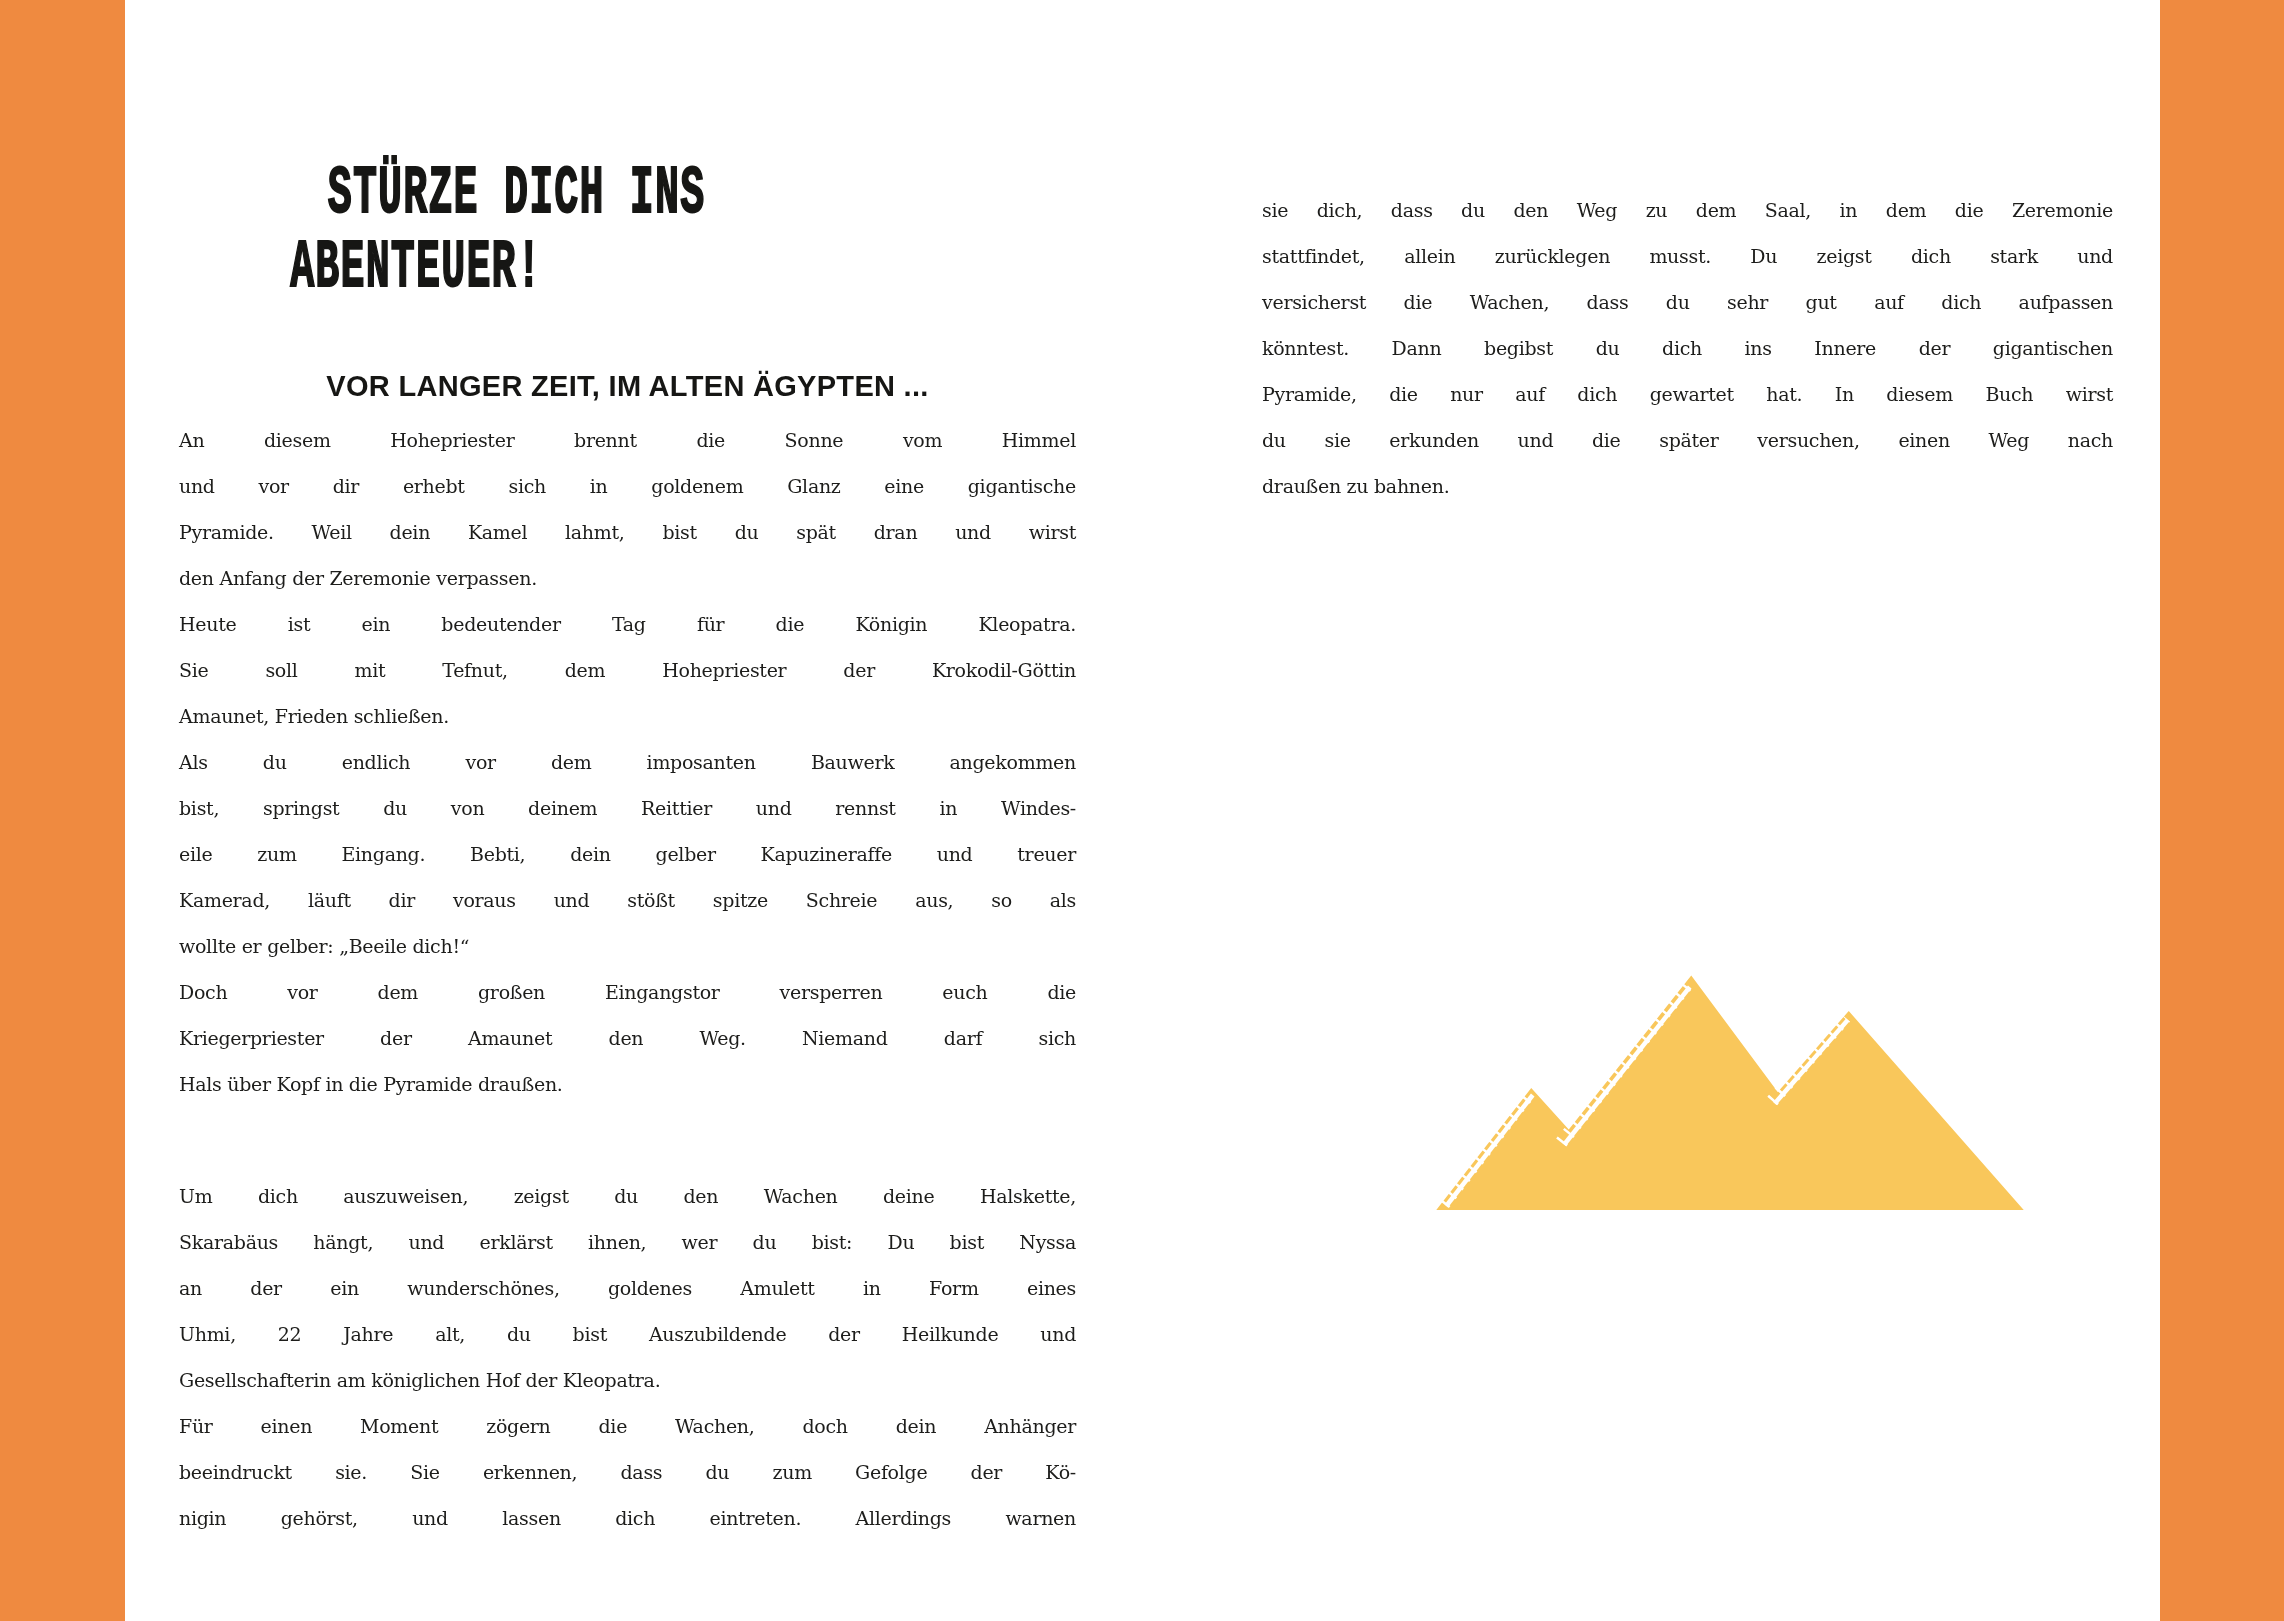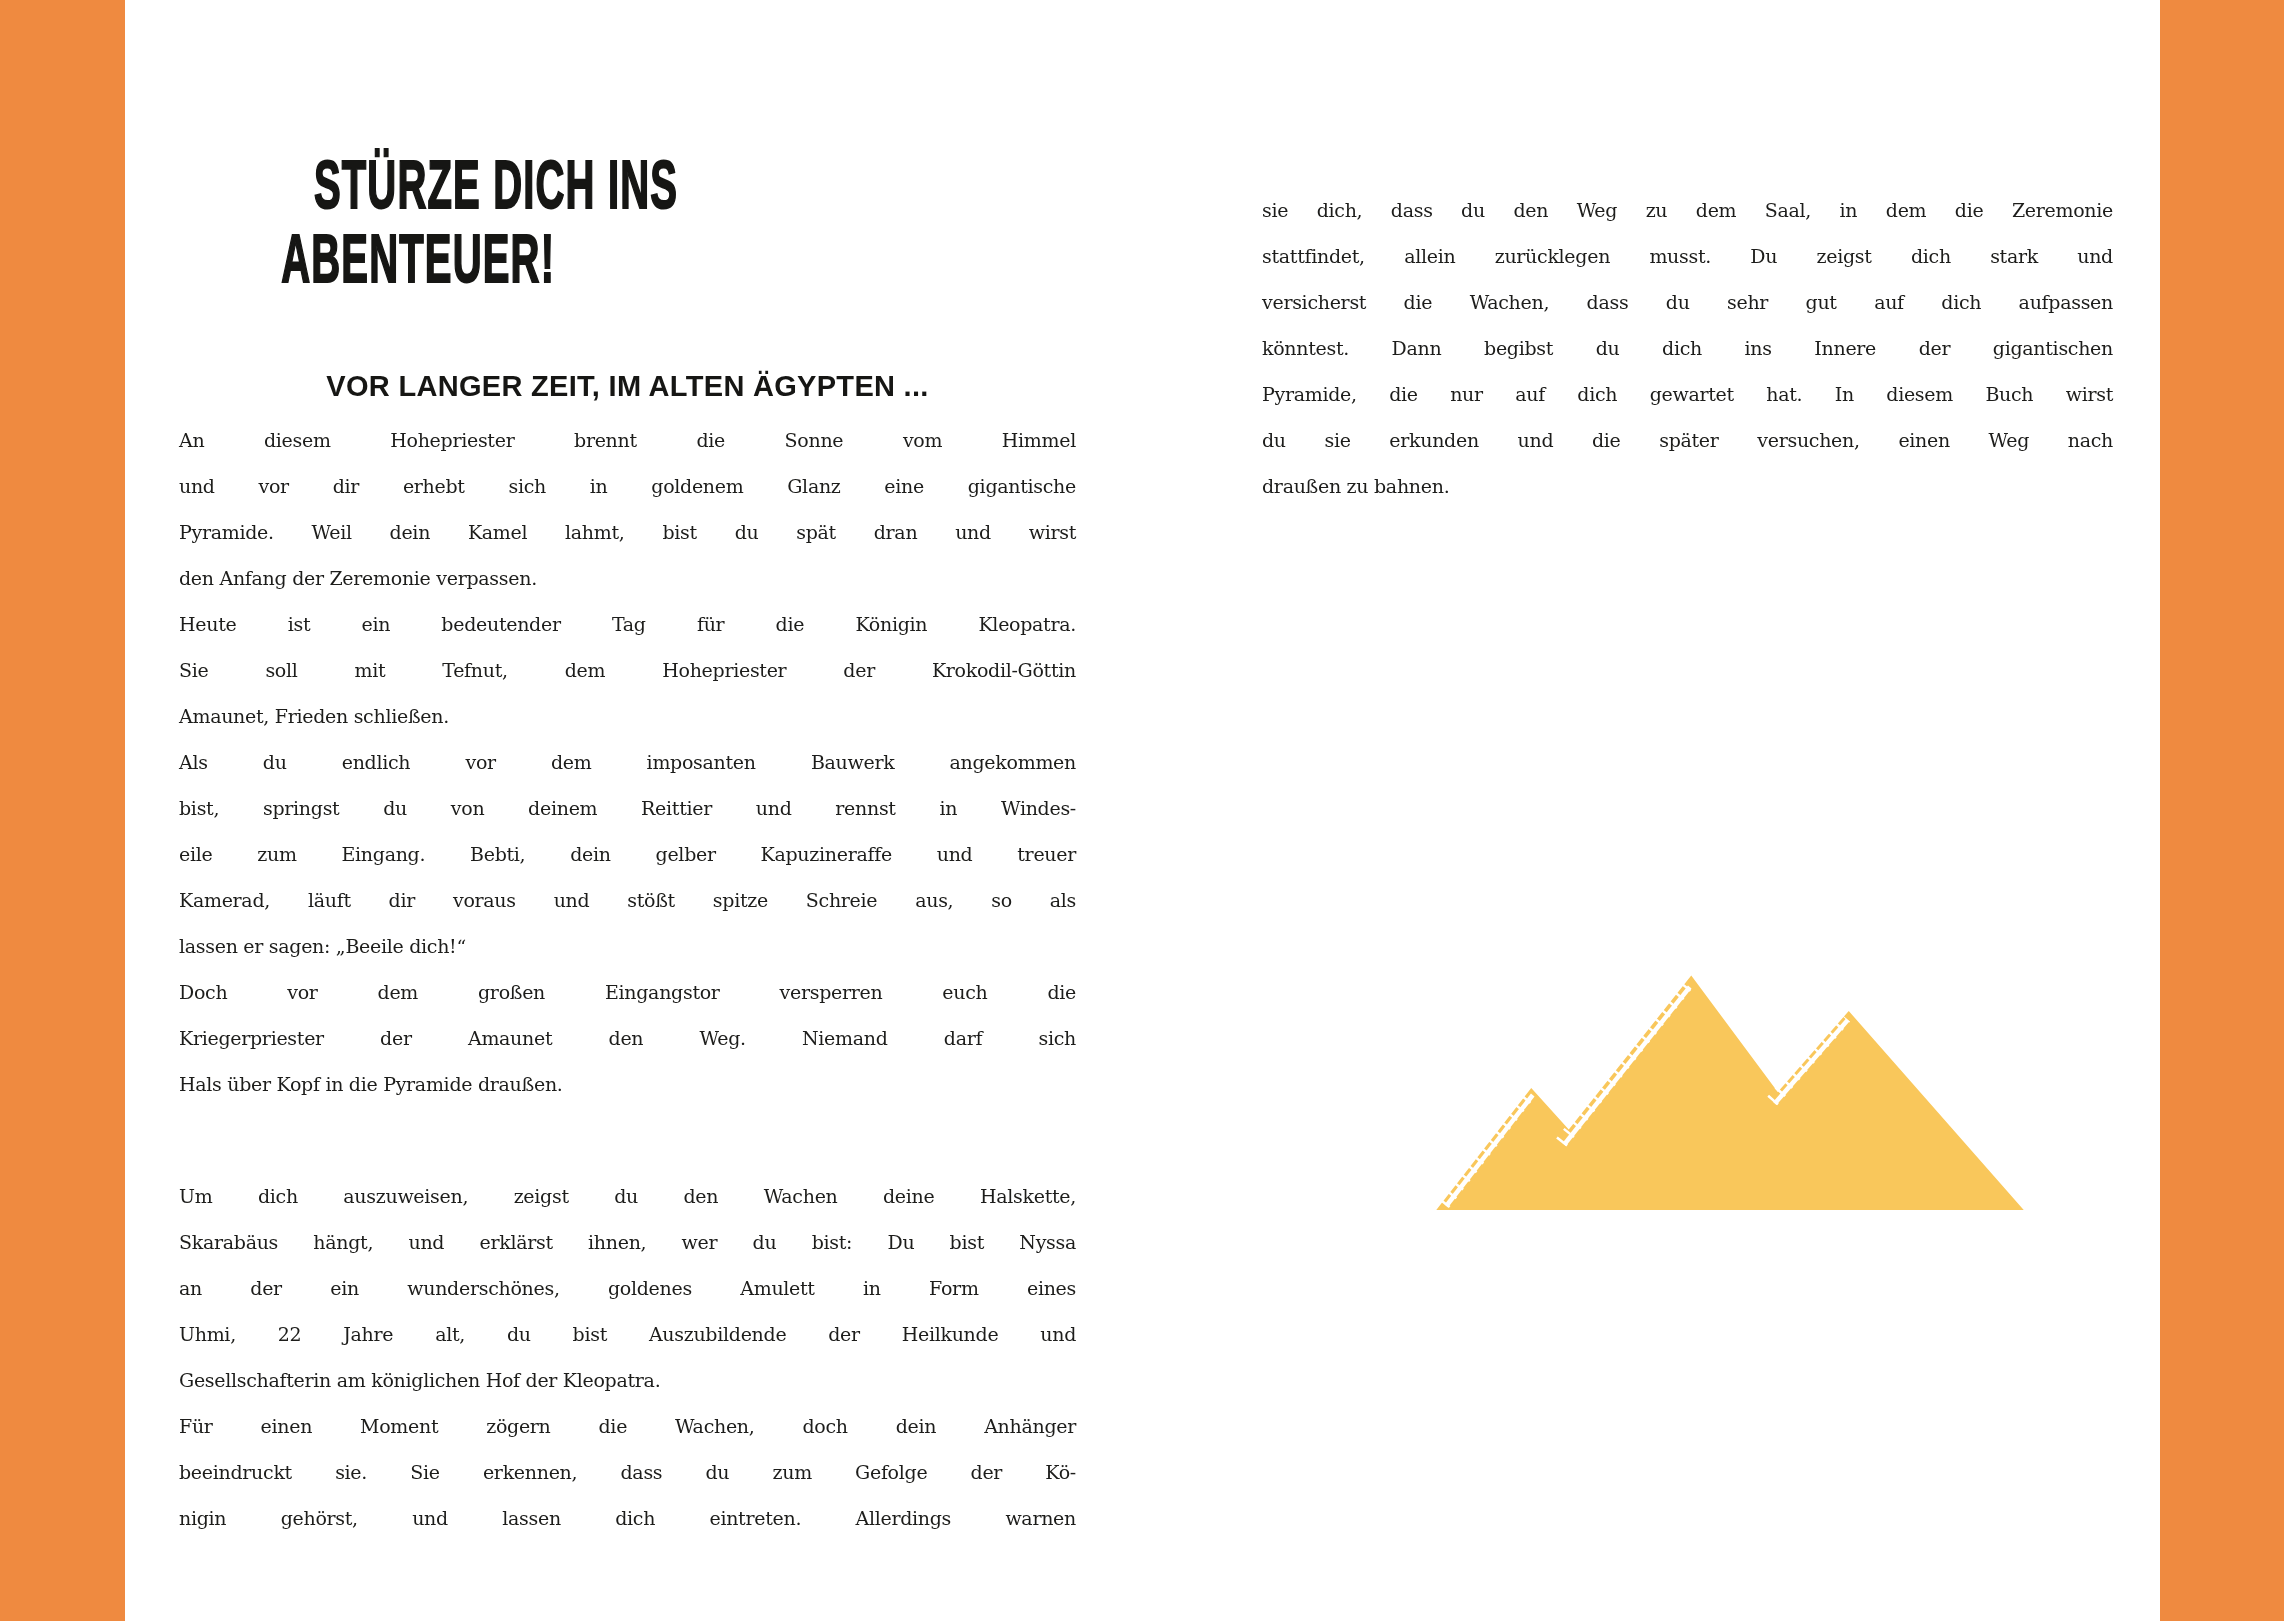--- a/index.html
+++ b/index.html
@@ -9,23 +9,23 @@
     background:#ffffff;
     overflow:hidden;
     font-family:"DejaVu Serif", serif;
     color:#1D1D1B;
   }
   .side-bar{position:absolute;top:0;bottom:0;width:125px;background:#EF8A40;}
   .side-bar.left{left:0;}
   .side-bar.right{right:0;}
 
   .chapter-title{
-    position:absolute;left:179px;top:145px;width:451px;margin:3px;
+    position:absolute;left:179px;top:145px;width:451px;margin:12px;
     text-align:center;
-    font-family:Liberation Sans, sans-serif;
+    font-family:Liberation Mono, monospace;
     font-weight:900;
     font-size:69px;line-height:74px;
     letter-spacing:2px;
     color:#161614;
     -webkit-text-stroke:2px #161614;
   }
   .chapter-title .title-line{display:inline-block;transform:scaleX(0.58);transform-origin:50% 50%;white-space:nowrap;}
 
   .kicker{
     position:absolute;left:179px;top:370px;width:897px;
@@ -79,21 +79,21 @@
       <div class="paragraph">
         <div class="line">Heute ist ein bedeutender Tag für die Königin Kleopatra.</div>
         <div class="line">Sie soll mit Tefnut, dem Hohepriester der Krokodil-Göttin</div>
         <div class="line last">Amaunet, Frieden schließen.</div>
       </div>
       <div class="paragraph">
         <div class="line">Als du endlich vor dem imposanten Bauwerk angekommen</div>
         <div class="line">bist, springst du von deinem Reittier und rennst in Windes-</div>
         <div class="line">eile zum Eingang. Bebti, dein gelber Kapuzineraffe und treuer</div>
         <div class="line">Kamerad, läuft dir voraus und stößt spitze Schreie aus, so als</div>
-        <div class="line last">lassen er sagen: „Beeile dich!“</div>
+        <div class="line last">wollte er gelber: „Beeile dich!“</div>
       </div>
       <div class="paragraph">
         <div class="line">Doch vor dem großen Eingangstor versperren euch die</div>
         <div class="line">Kriegerpriester der Amaunet den Weg. Niemand darf sich</div>
         <div class="line last">Hals über Kopf in die Pyramide draußen.</div>
       </div>
       <div class="paragraph gap-before">
         <div class="line">Um dich auszuweisen, zeigst du den Wachen deine Halskette,</div>
         <div class="line">Skarabäus hängt, und erklärst ihnen, wer du bist: Du bist Nyssa</div>
         <div class="line">an der ein wunderschönes, goldenes Amulett in Form eines</div>

